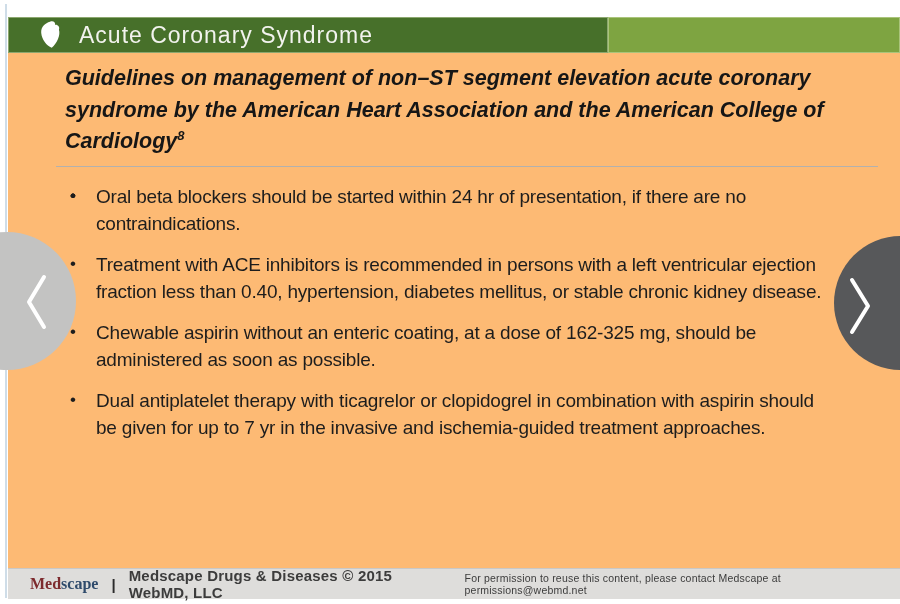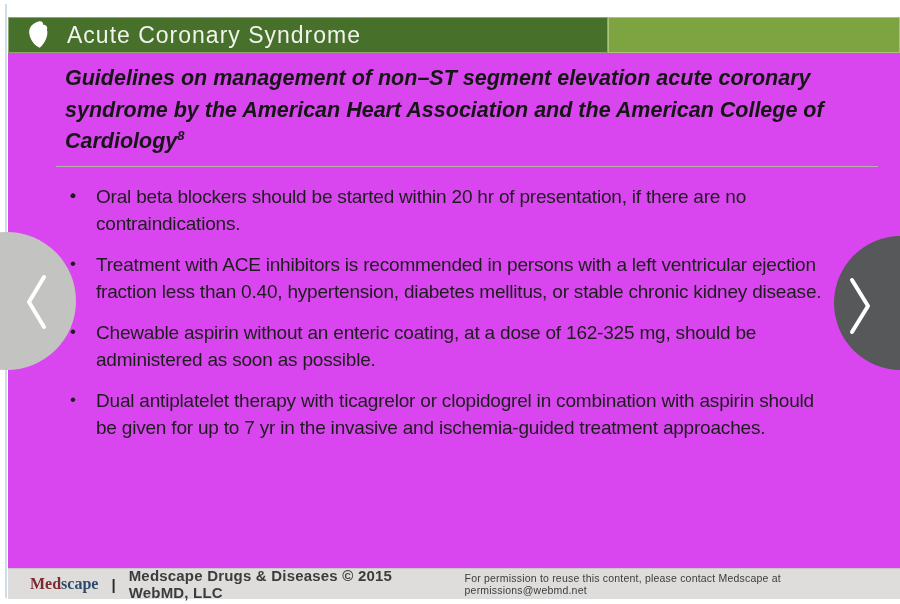--- a/index.html
+++ b/index.html
@@ -17,36 +17,36 @@
   }
   
   .titlebar {
     position:absolute; left:8px; right:0; top:17px; height:36px;
     display:flex;
   }
   .titlebar-main {
     flex:0 0 600px;
     background:#47702a;
     display:flex; align-items:center;
-    padding-left:18px; gap:16px;
+    padding-left:30px; gap:16px;
     box-shadow: inset 0 0 0 1px rgba(223,234,196,0.45);
   }
   .titlebar-accent {
     flex:1;
     background:#7ea441;
     box-shadow: inset 0 0 0 1px rgba(223,234,196,0.45);
   }
   .title-text {
     color:#f2f3ee; font-size:23px; letter-spacing:1px;
   }
   .heart-icon { width:25px; height:30px; display:block; }
   
   .slide-bg {
     position:absolute; left:8px; right:0; top:53px; height:515px;
-    background:#d946ef;
+    background:#fdba74;
   }
   .heading {
     margin:10px 48px 0 57px;
     font-style:italic; font-weight:bold;
     font-size:21.5px; line-height:31.5px;
     color:#161616;
   }
   .heading sup { font-size:13px; line-height:0; }
   .divider {
     border:none; border-top:1px solid #b3b1ae;
@@ -110,21 +110,21 @@
   </div>
   <div class="titlebar-accent"></div>
 </div>
 
 <div class="slide-bg">
   <h1 class="heading"><span>Guidelines on management of non–ST segment elevation acute coronary syndrome by the American Heart Association and the American College of Cardiology</span><sup>8</sup></h1>
   <hr class="divider">
   <ul class="bullets">
     <li><span class="marker">•</span></li>
     <li><span class="marker">•</span></li>
-    <li><span class="marker">•</span><span>Oral beta blockers should be started within 20 hr of presentation, if there are no contraindications.</span></li>
+    <li><span class="marker">•</span><span>Oral beta blockers should be started within 24 hr of presentation, if there are no contraindications.</span></li>
     <li><span class="marker">•</span><span>Treatment with ACE inhibitors is recommended in persons with a left ventricular ejection fraction less than 0.40, hypertension, diabetes mellitus, or stable chronic kidney disease.</span></li>
     <li><span class="marker">•</span><span>Chewable aspirin without an enteric coating, at a dose of 162-325 mg, should be administered as soon as possible.</span></li>
     <li><span class="marker">•</span><span>Dual antiplatelet therapy with ticagrelor or clopidogrel in combination with aspirin should be given for up to 7 yr in the invasive and ischemia-guided treatment approaches.</span></li>
   </ul>
 </div>
 
 <button class="nav-btn nav-prev" aria-label="Previous slide">
   <span>
     <svg width="22" height="58" viewBox="0 0 22 58" xmlns="http://www.w3.org/2000/svg">
       <polyline points="18,4 3,29 18,54" fill="none" stroke="#ffffff" stroke-width="4" stroke-linecap="round" stroke-linejoin="round"></polyline>

